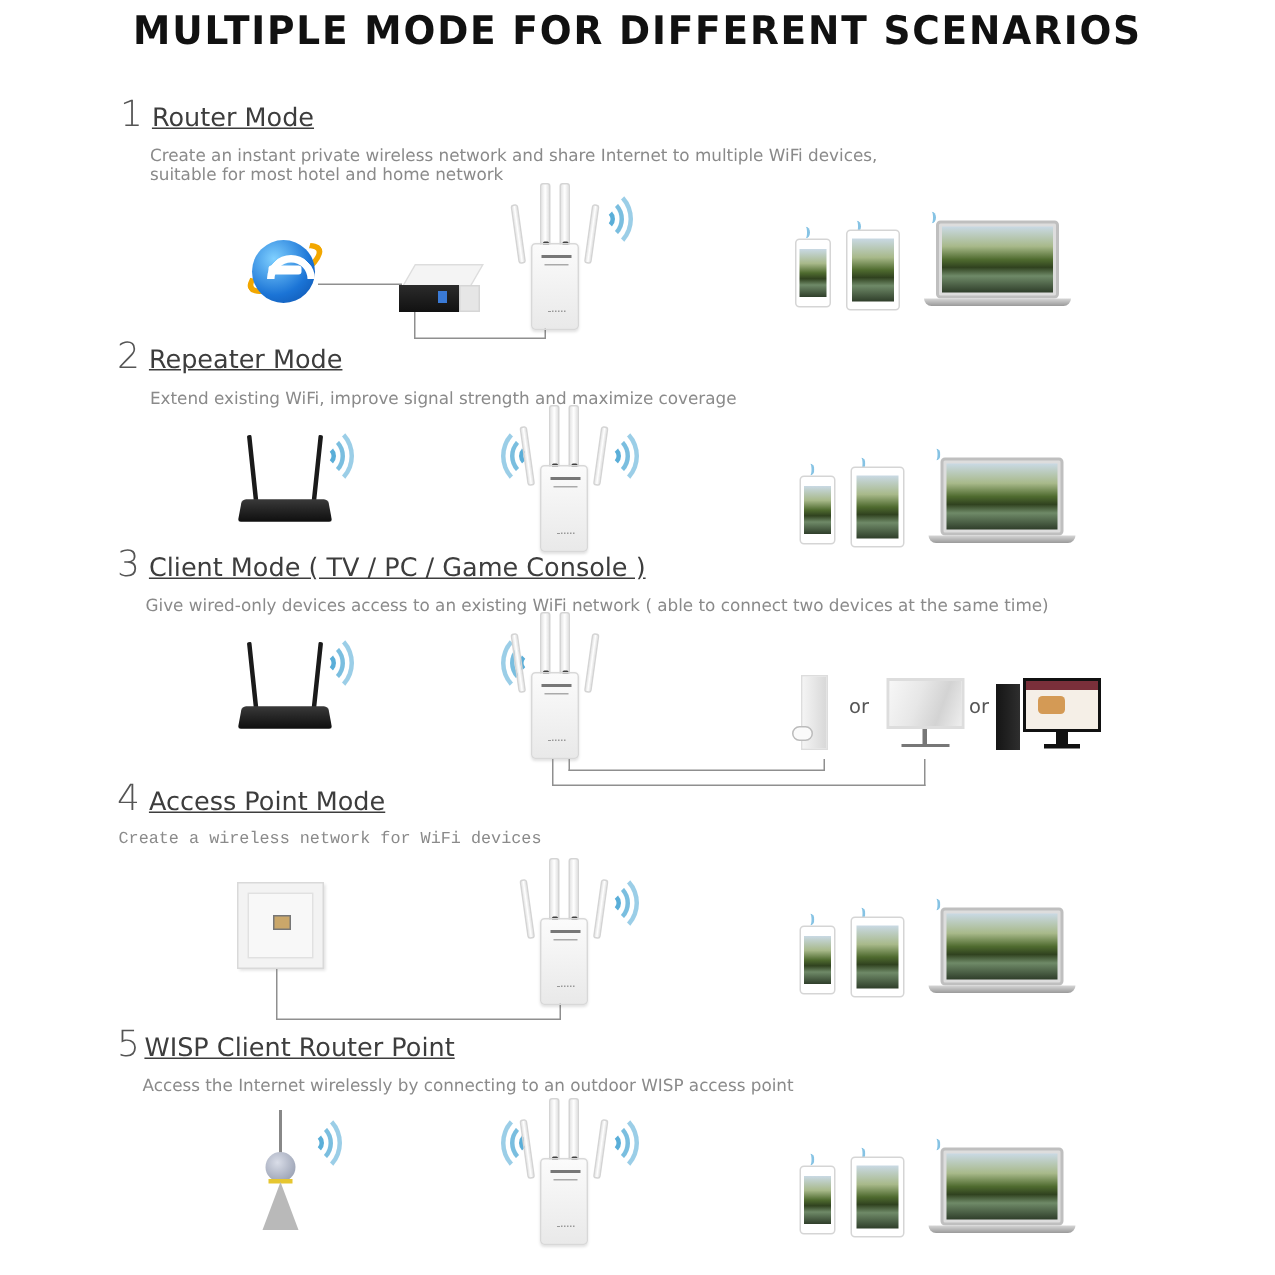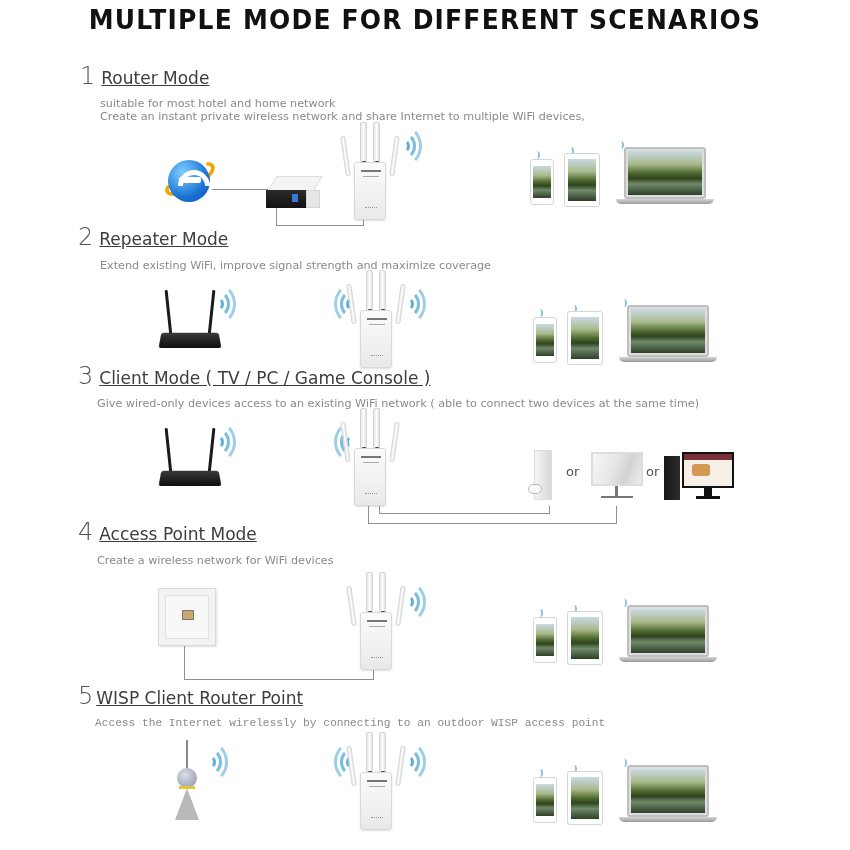--- a/index.html
+++ b/index.html
@@ -115,22 +115,22 @@
 <body>
 
 <div class="main-title">MULTIPLE MODE FOR DIFFERENT SCENARIOS</div>
 
 <div class="section" style="top:0;">
   <div class="sec-head" style="left:80px; top:62px;">
     <span class="sec-num">1</span>
     <span class="sec-title">Router Mode</span>
   </div>
   <div class="sec-desc" style="left:100px; top:97px;">
+    <div>Create an instant private wireless network and share Internet to multiple WiFi devices,</div>
     <div>suitable for most hotel and home network</div>
-    <div>Create an instant private wireless network and share Internet to multiple WiFi devices,</div>
   </div>
 
   <div class="ie" style="left:166px; top:158px;">
       <div class="ring"></div>
       <div class="e"></div>
     </div>
   <div class="cable" style="left:212px; top:189px; width:56px; border-top-width:1px;"></div>
   <div class="modem" style="left:266px; top:176px;">
       <div class="top"></div>
       <div class="front"></div>
@@ -299,21 +299,21 @@
       <div class="stand"></div>
       <div class="foot"></div>
     </div>
 </div>
 
 <div class="section" style="top:0;">
   <div class="sec-head" style="left:78px; top:518px;">
     <span class="sec-num">4</span>
     <span class="sec-title">Access Point Mode</span>
   </div>
-  <div class="sec-desc" style="left:97px; top:554px;">Create a wireless network for WiFi devices</div>
+  <div class="sec-desc" style="left:79px; top:554px;font-family:Liberation Mono, monospace;">Create a wireless network for WiFi devices</div>
 
   <div class="socket" style="left:158px; top:588px;">
       <div class="inner">
         <div class="jack"></div>
       </div>
     </div>
   <div class="cable" style="left:184px; top:646px; width:190px; height:34px; border-left-width:1px; border-bottom-width:1px; border-right-width:1px;"></div>
   <div class="extender" style="left:346px; top:572px;">
     <div class="ant o1"></div>
       <div class="ant o2"></div>
@@ -352,21 +352,21 @@
         <div class="base"></div>
       </div>
   </div>
 </div>
 
 <div class="section" style="top:0;">
   <div class="sec-head" style="left:78px; top:682px;">
     <span class="sec-num" style="margin-right:3px;">5</span>
     <span class="sec-title">WISP Client Router Point</span>
   </div>
-  <div class="sec-desc" style="left:95px; top:717px;font-family:Liberation Mono, monospace;">Access the Internet wirelessly by connecting to an outdoor WISP access point</div>
+  <div class="sec-desc" style="left:95px; top:717px;">Access the Internet wirelessly by connecting to an outdoor WISP access point</div>
 
   <div class="tower-icon" style="left:172px; top:740px;">
       <i class="mast"></i>
       <i class="ball"></i>
       <i class="ring"></i>
       <i class="legs"></i>
     </div>
   <div class="waves right" style="left:210px; top:740px;">
       <span></span>
       <span></span>

